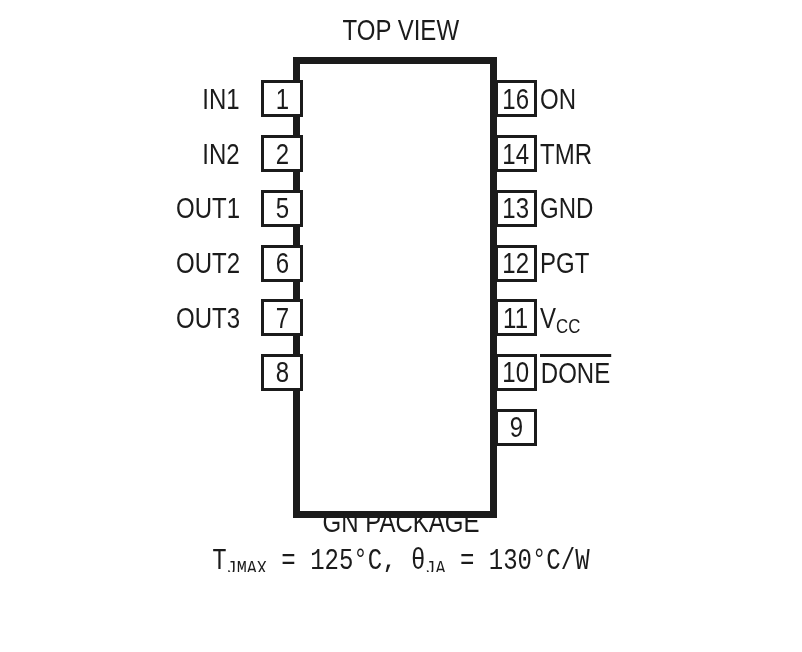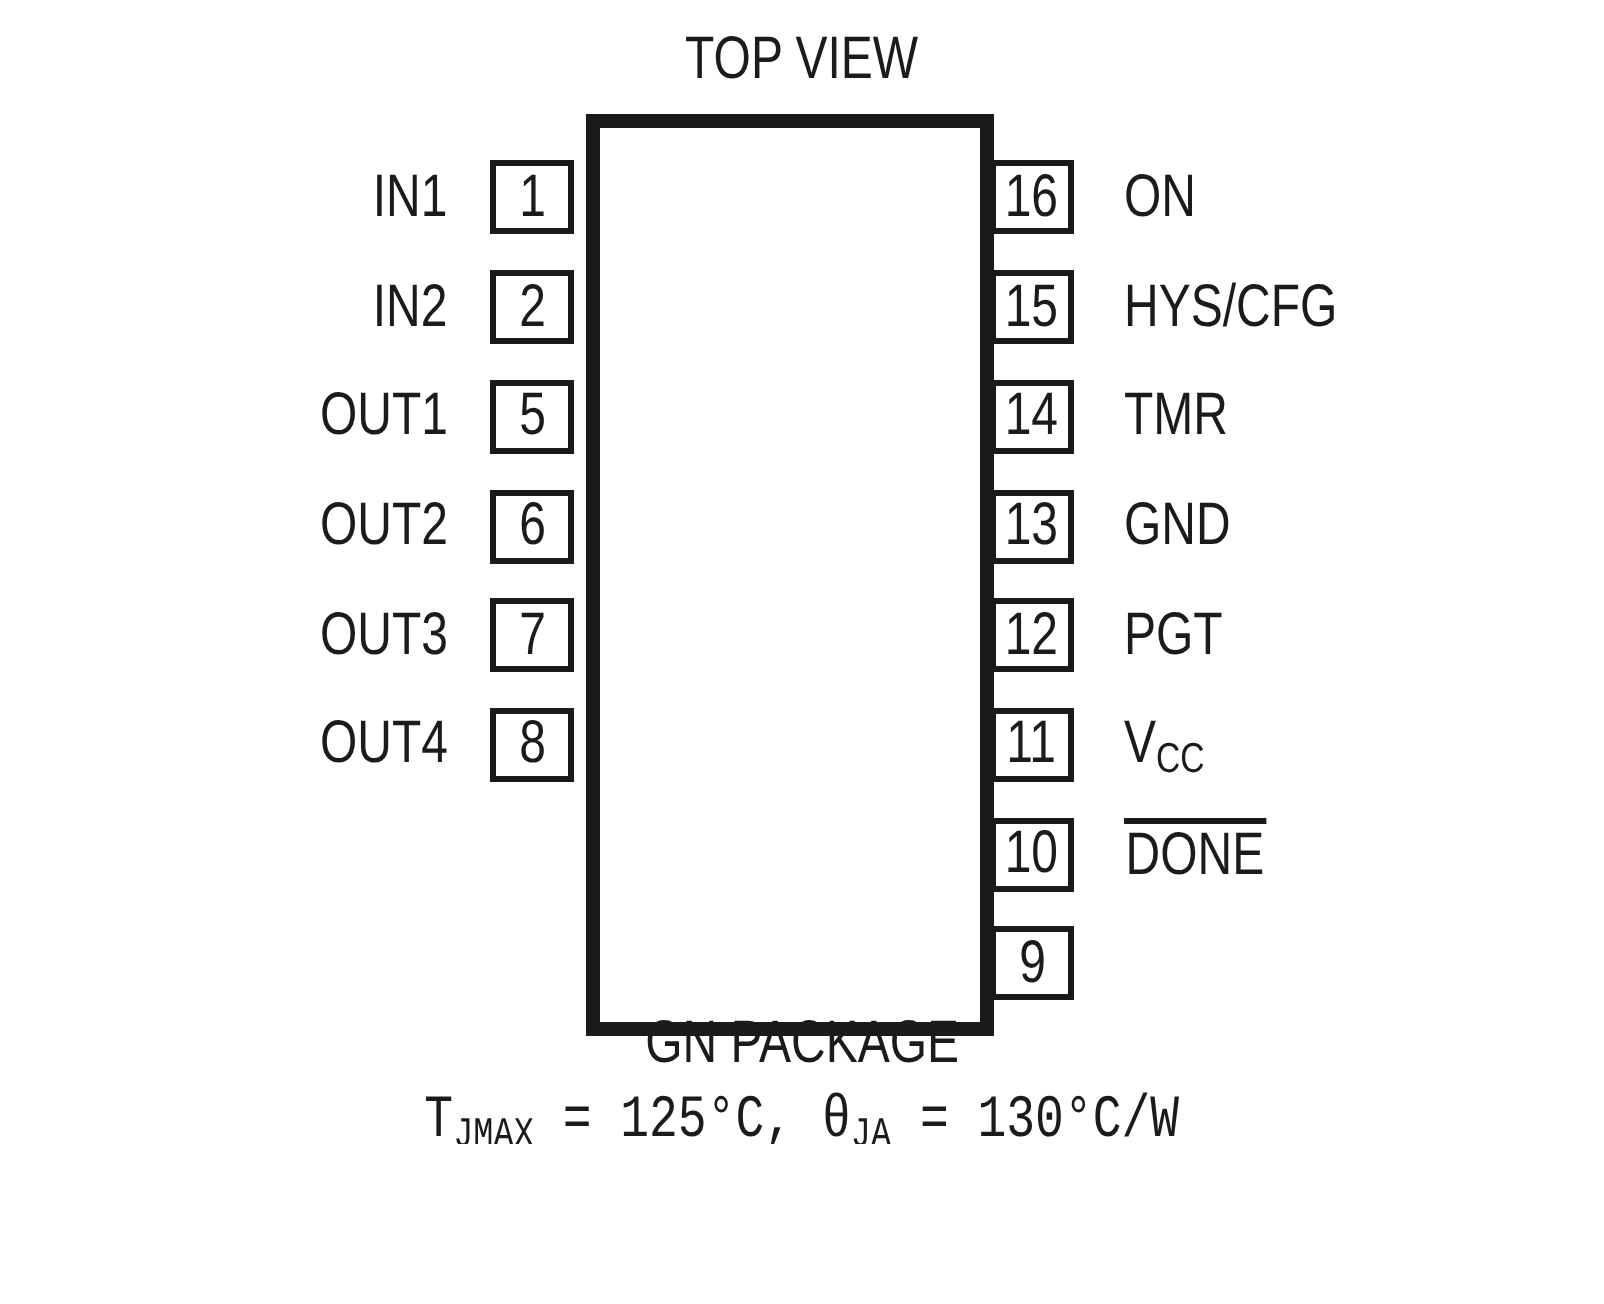--- a/index.html
+++ b/index.html
@@ -7,25 +7,25 @@
     position:relative;width:802px;height:572px;background:#ffffff;
     font-family:"Liberation Sans",sans-serif;color:#1b1b1b;overflow:hidden;
   }
   .txt{display:inline-block;transform:scaleX(0.8);white-space:nowrap;}
   .title{position:absolute;top:13px;left:6px;width:790px;text-align:center;
     font-size:30px;line-height:34px;}
   .title .txt{transform-origin:50% 50%;}
   .chip{position:absolute;left:293px;top:57px;width:204px;height:461px;
     border:7px solid #1b1b1b;background:#ffffff;box-sizing:border-box;}
   .pin-col{position:absolute;top:71.6px;display:grid;grid-auto-rows:54.7px;}
-  .pin-col.left{left:52px;width:235px;}
+  .pin-col.left{left:68px;width:235px;}
   .pin-col.right{left:495px;width:300px;}
   .pin-row{display:flex;align-items:center;}
   .pin-col.left .pin-row{justify-content:flex-end;gap:21px;}
-  .pin-col.right .pin-row{justify-content:flex-start;gap:25px;}
+  .pin-col.right .pin-row{justify-content:flex-start;gap:3px;}
   .pin-box{width:36px;height:31px;border:3px solid #1b1b1b;background:#ffffff;
     display:flex;align-items:center;justify-content:center;font-size:30px;flex:none;}
   .pin-box .txt{transform-origin:50% 50%;}
   .pin-label{font-size:30px;line-height:34px;}
   .pin-label.left .txt{transform-origin:100% 50%;}
   .pin-label.right .txt{transform-origin:0% 50%;}
   sub{font-size:21px;vertical-align:-5px;line-height:0;}
   .over{display:inline-block;border-top:3px solid currentColor;padding:1px 1px 0 1px;line-height:1;}
   .captions{position:absolute;top:506px;left:6px;width:790px;text-align:center;font-size:30px;}
   .cap{line-height:32px;}
@@ -68,38 +68,31 @@
           <span class="txt">6</span>
         </div>
       </div>
       <div class="pin-row">
         <div class="pin-label left"><span class="txt"><span>OUT3</span></span></div>
         <div class="pin-box">
           <span class="txt">7</span>
         </div>
       </div>
       <div class="pin-row">
-        <div class="pin-label left"><span class="txt"><span>OUT4</span></span></div>
         <div class="pin-box">
           <span class="txt">8</span>
         </div>
       </div>
     </div>
   <div class="pin-col right" id="pins-right">
       <div class="pin-row">
         <div class="pin-box">
           <span class="txt">16</span>
         </div>
         <div class="pin-label right"><span class="txt"><span>ON</span></span></div>
-      </div>
-      <div class="pin-row">
-        <div class="pin-box">
-          <span class="txt">15</span>
-        </div>
-        <div class="pin-label right"><span class="txt"><span>HYS/CFG</span></span></div>
       </div>
       <div class="pin-row">
         <div class="pin-box">
           <span class="txt">14</span>
         </div>
         <div class="pin-label right"><span class="txt"><span>TMR</span></span></div>
       </div>
       <div class="pin-row">
         <div class="pin-box">
           <span class="txt">13</span>

